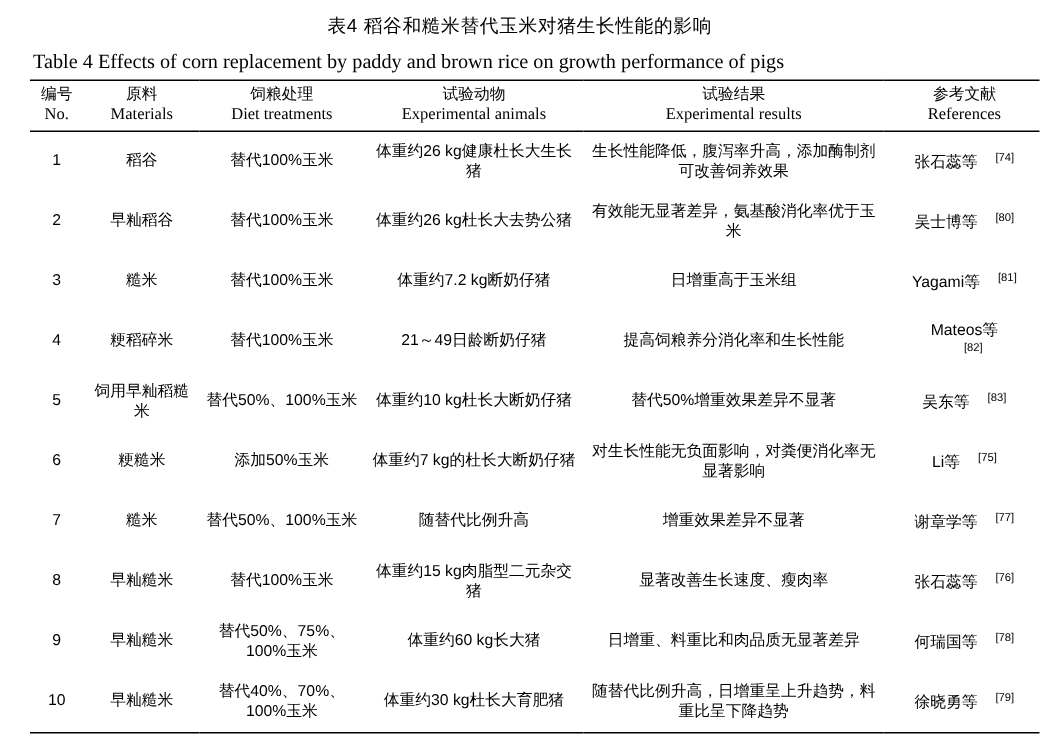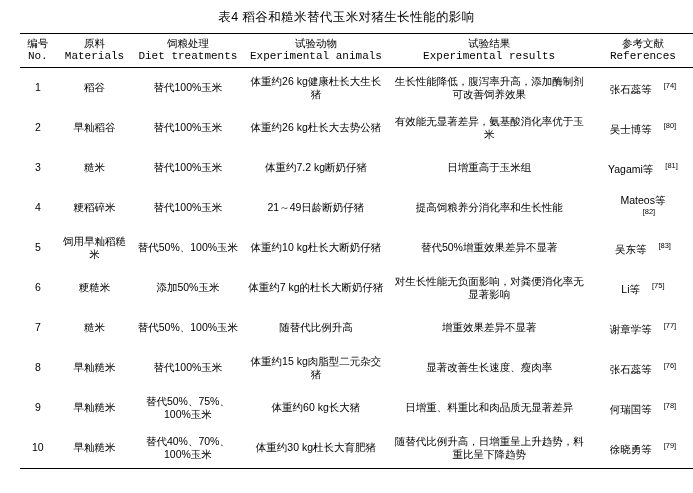--- a/index.html
+++ b/index.html
@@ -60,21 +60,21 @@
     border-top: 1.3px solid #000;
   }
   .rule-mid td {
     border-top: 0.9px solid #000;
   }
   .rule-bot td {
     border-bottom: 1.3px solid #000;
   }
   .hdr-line2 {
     display: block;
-    font-family: Liberation Mono, monospace;
+    font-family: Liberation Serif, serif;
     font-size: 11px;
   }
   .hdr-line1 {
     display: block;
   }
   .col-no { width: 34px; }
   .col-mat { width: 74px; }
   .col-diet { width: 104px; }
   .col-anim { width: 140px; }
   .col-res { width: 190px; }
@@ -90,20 +90,21 @@
   .refcell {
     line-height: 1.3;
   }
 </style>
 </head>
 <body>
 
 <div class="page">
 
   <div class="title-cn">表4 稻谷和糙米替代玉米对猪生长性能的影响</div>
+  <div class="title-en">Table 4 Effects of corn replacement by paddy and brown rice on growth performance of pigs</div>
 
   <table class="tbl">
     <colgroup>
       <col class="col-no">
       <col class="col-mat">
       <col class="col-diet">
       <col class="col-anim">
       <col class="col-res">
       <col class="col-ref">
     </colgroup>

